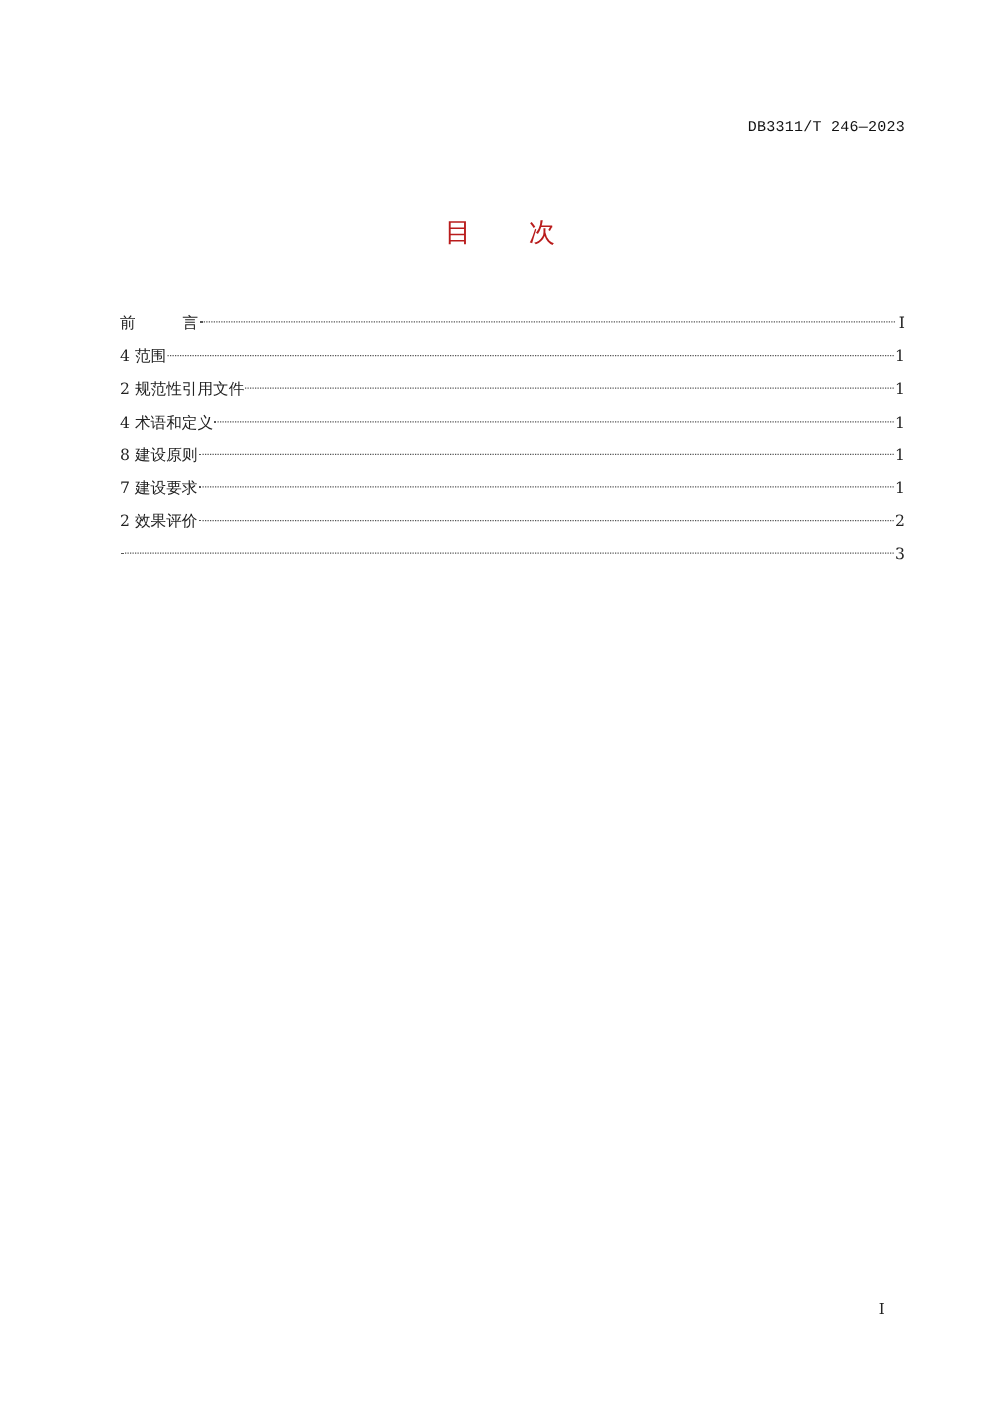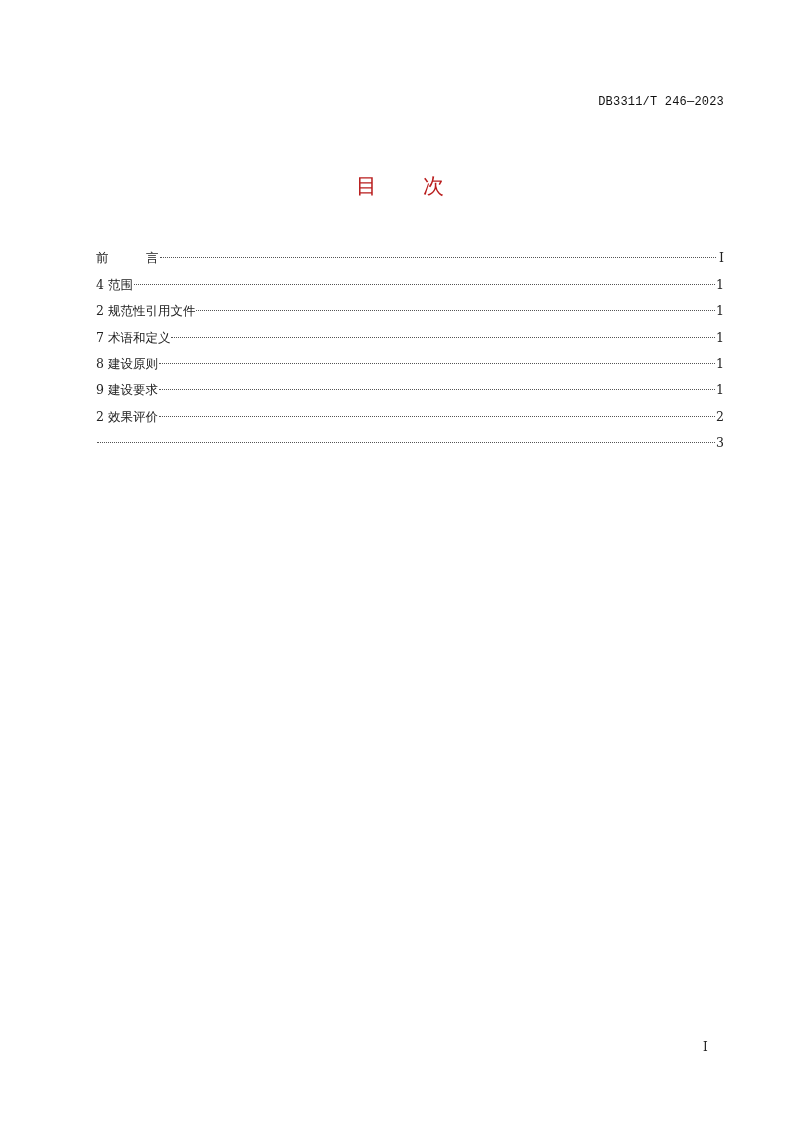--- a/index.html
+++ b/index.html
@@ -96,31 +96,31 @@
     <span class="toc-label">4 范围</span>
     <span class="toc-dots"></span>
     <span class="toc-page">1</span>
   </div>
   <div class="toc-row">
     <span class="toc-label">2 规范性引用文件</span>
     <span class="toc-dots"></span>
     <span class="toc-page">1</span>
   </div>
   <div class="toc-row">
-    <span class="toc-label">7 术语和定义</span>
+    <span class="toc-label">4 术语和定义</span>
     <span class="toc-dots"></span>
     <span class="toc-page">1</span>
   </div>
   <div class="toc-row">
     <span class="toc-label">8 建设原则</span>
     <span class="toc-dots"></span>
     <span class="toc-page">1</span>
   </div>
   <div class="toc-row">
-    <span class="toc-label">9 建设要求</span>
+    <span class="toc-label">7 建设要求</span>
     <span class="toc-dots"></span>
     <span class="toc-page">1</span>
   </div>
   <div class="toc-row">
     <span class="toc-label">2 效果评价</span>
     <span class="toc-dots"></span>
     <span class="toc-page">2</span>
   </div>
   <div class="toc-row">
     <span class="toc-dots"></span>

